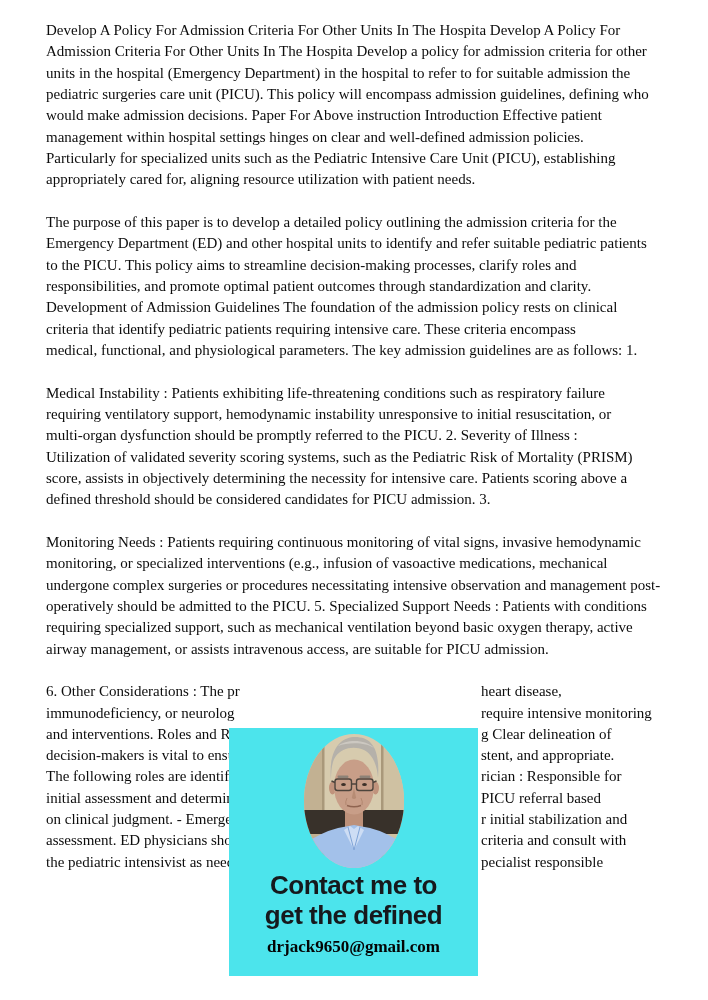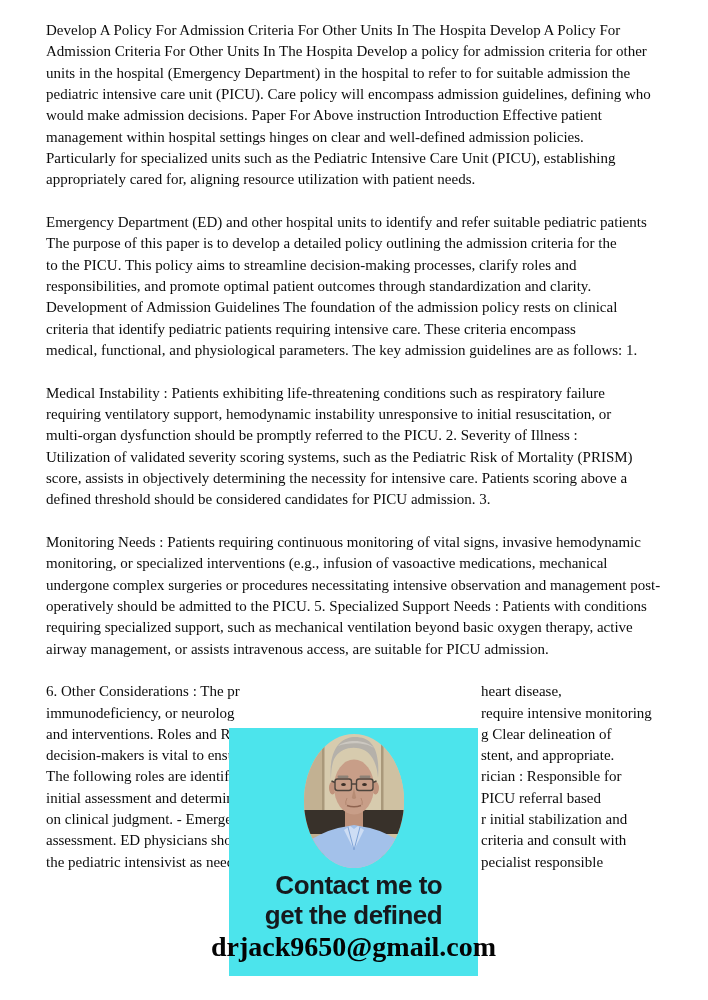--- a/index.html
+++ b/index.html
@@ -22,49 +22,49 @@
   .srow{position:relative;height:21.33px;line-height:21.33px;white-space:nowrap;}
   .srow .sl{position:absolute;left:0;top:0;}
   .srow .sr{position:absolute;left:435px;top:0;}
   
   .overlay{
     position:absolute;left:229px;top:728px;width:249px;height:248px;
     z-index:5;display:flex;flex-direction:column;align-items:center;
   }
   .photo{margin-top:6px;width:100px;height:134px;display:block;}
   .contact{
-    margin-top:2px;text-align:right;
+    margin-top:2px;text-align:center;
     font-family:"Liberation Sans", sans-serif;font-weight:700;
     font-size:26px;line-height:30px;letter-spacing:-0.5px;color:#16191d;
   }
   .email{
     margin-top:3px;text-align:center;
     font-family:"Liberation Serif", serif;font-weight:700;
-    font-size:28px;line-height:28px;color:#040404;
+    font-size:17px;line-height:28px;color:#040404;
   }
 </style>
 </head>
 <body style="background: rgb(255, 255, 255);">
 
 <div class="content">
 
   <div class="para">
       <div class="line">Develop A Policy For Admission Criteria For Other Units In The Hospita Develop A Policy For</div>
       <div class="line">Admission Criteria For Other Units In The Hospita Develop a policy for admission criteria for other</div>
       <div class="line">units in the hospital (Emergency Department) in the hospital to refer to for suitable admission the</div>
-      <div class="line">pediatric intensive care unit (PICU). Care policy will encompass admission guidelines, defining who</div>
+      <div class="line">pediatric surgeries care unit (PICU). This policy will encompass admission guidelines, defining who</div>
       <div class="line">would make admission decisions. Paper For Above instruction Introduction Effective patient</div>
       <div class="line">management within hospital settings hinges on clear and well-defined admission policies.</div>
       <div class="line">Particularly for specialized units such as the Pediatric Intensive Care Unit (PICU), establishing</div>
       <div class="line">appropriately cared for, aligning resource utilization with patient needs.</div>
     </div>
 
   <div class="para gap">
+      <div class="line">The purpose of this paper is to develop a detailed policy outlining the admission criteria for the</div>
       <div class="line">Emergency Department (ED) and other hospital units to identify and refer suitable pediatric patients</div>
-      <div class="line">The purpose of this paper is to develop a detailed policy outlining the admission criteria for the</div>
       <div class="line">to the PICU. This policy aims to streamline decision-making processes, clarify roles and</div>
       <div class="line">responsibilities, and promote optimal patient outcomes through standardization and clarity.</div>
       <div class="line">Development of Admission Guidelines The foundation of the admission policy rests on clinical</div>
       <div class="line">criteria that identify pediatric patients requiring intensive care. These criteria encompass</div>
       <div class="line">medical, functional, and physiological parameters. The key admission guidelines are as follows: 1.</div>
     </div>
 
   <div class="para gap">
       <div class="line">Medical Instability : Patients exhibiting life-threatening conditions such as respiratory failure</div>
       <div class="line">requiring ventilatory support, hemodynamic instability unresponsive to initial resuscitation, or</div>

